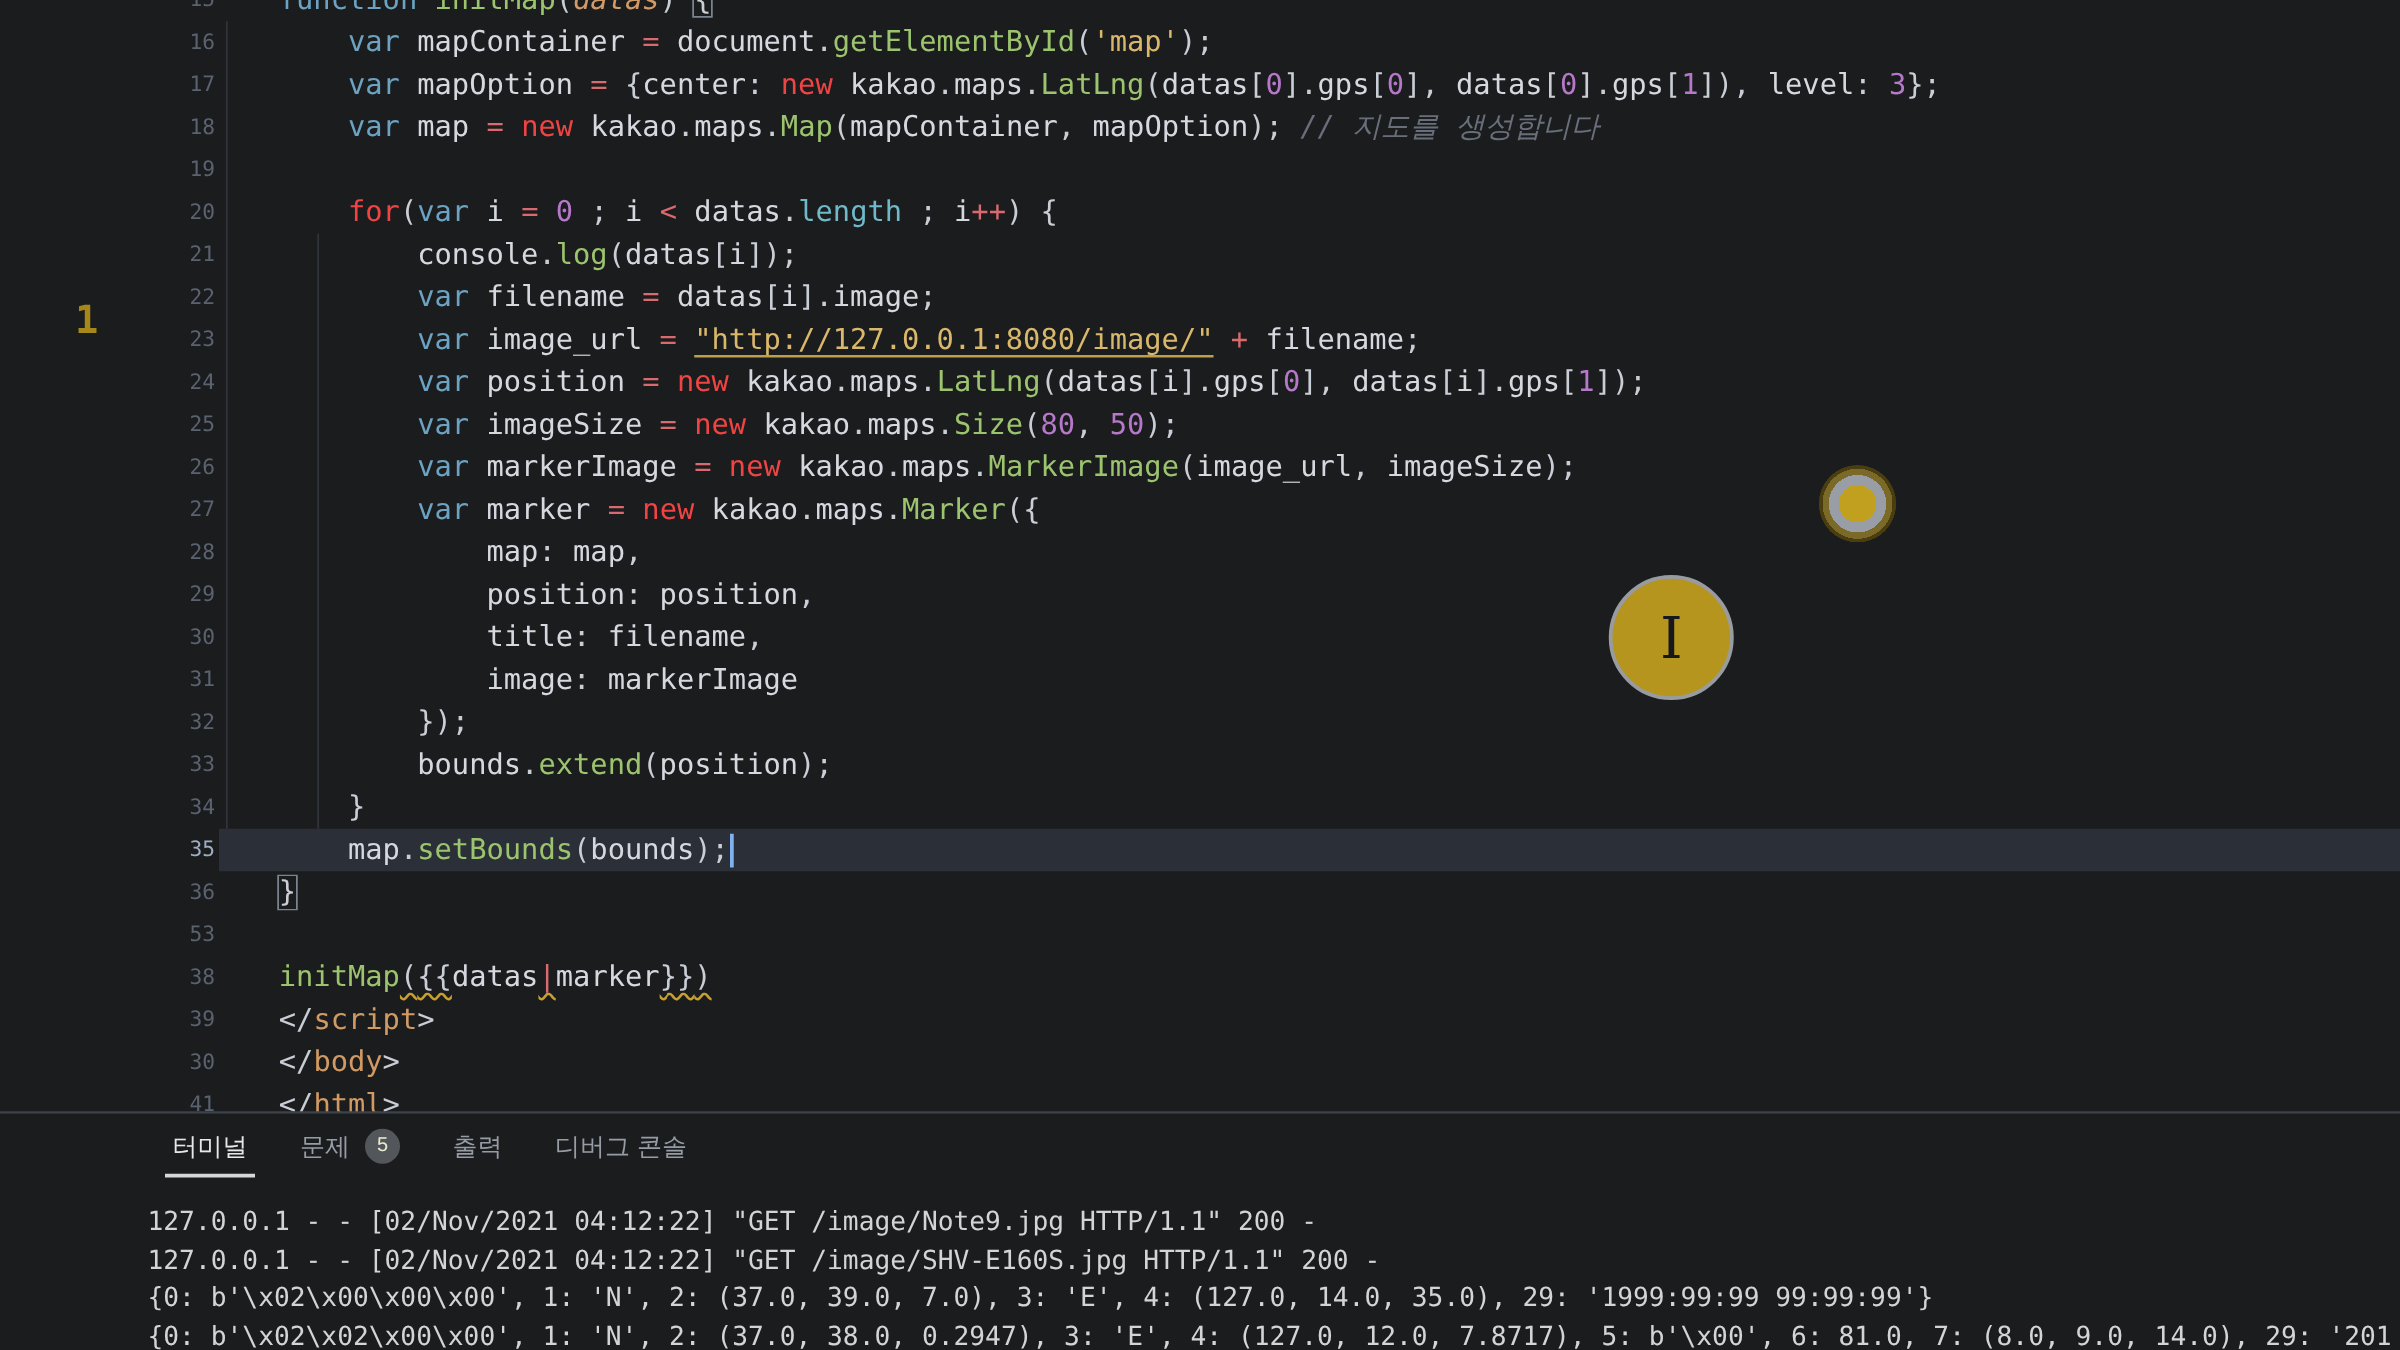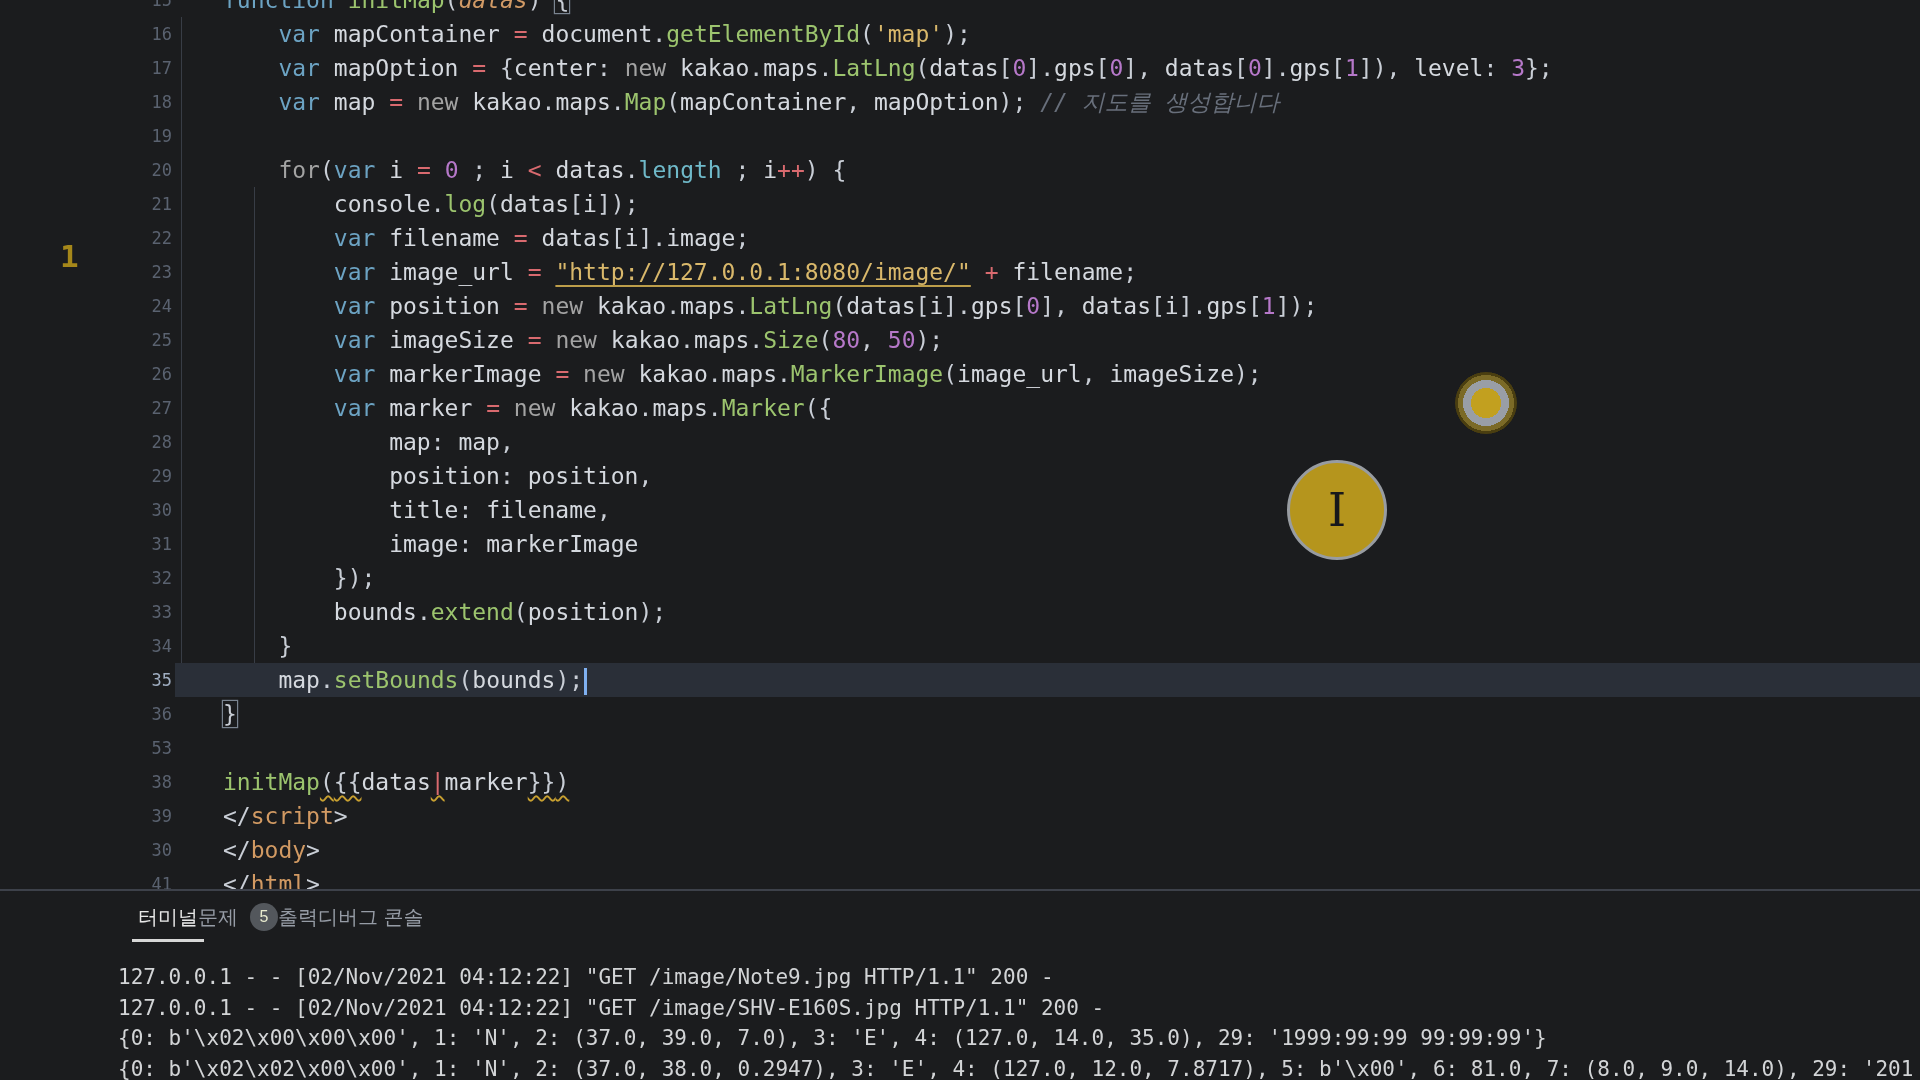--- a/index.html
+++ b/index.html
@@ -11,21 +11,21 @@
   .code-lines { position:absolute; left:0; top:-17px; width:1920px; }
   .row { height:34px; line-height:34px; white-space:pre; font-size:23px; display:flex; }
   .row.active { background:linear-gradient(to right, transparent 175px, #2a2f38 175px); }
   .ln { width:172px; text-align:right; font-size:17px; color:#5a6270; flex:0 0 172px; }
   .row.active .ln { color:#9fadc0;padding-left:11px; }
   .code { margin-left:51px; }
 
   
   .ws {}
   .kw1 { color:#6ca3c3; }
-  .kw2 { color:#a3a3a3; }
+  .kw2 { color:#ef4444; }
   .op  { color:#d96a6f; }
   .num { color:#b678c9; }
   .str { color:#d9b86b; }
   .strlink { color:#d9b86b; text-decoration:underline solid #bd9e4a 2px; text-underline-offset:5px; text-decoration-skip-ink:none; }
   .fn  { color:#9cc46e; }
   .prop{ color:#6fb9c9; }
   .param{ color:#d19a66; font-style:italic; }
   .id  { color:#d5d9df; }
   .pl  { color:#c9ced6; }
   .cm  { color:#686f7b; font-style:italic; }
@@ -37,21 +37,21 @@
 
   .indent-guide { position:absolute; width:1px; background:#383d46; }
   #guide1 { left:181px; top:17px; height:646px; }
   #guide2 { left:254px; top:187px; height:476px; }
 
   .gutter-marker { position:absolute; left:60px; top:238px; font-size:31px; font-weight:bold; color:#a5871a; }
 
   
   .panel-border { position:absolute; left:0; top:889px; width:1920px; height:2px; background:#3d414a; }
   .panel { position:absolute; left:0; top:891px; width:1920px; height:189px; background:#1b1c1e; }
-  .tabs { display:flex; margin-left:138px; margin-top:11px; height:34px; align-items:center;
+  .tabs { display:flex; gap:42px; margin-left:138px; margin-top:11px; height:34px; align-items:center;
           font-family:"Liberation Sans", sans-serif; }
   .tab { position:relative; display:flex; align-items:center; font-size:20px; color:#969ca6; cursor:pointer; padding:2px 0 6px 0; }
   .tab.active { color:#e8e8e8; }
   .tab.active::after { content:""; position:absolute; left:-6px; right:-6px; bottom:-5px; height:2.5px; background:#d7d7d7; }
   .badge { margin-left:12px; width:28px; height:28px; border-radius:50%; background:#53575c; color:#e8ebcf;
            font-size:16px; line-height:28px; text-align:center; display:inline-block; }
 
   .terminal { position:absolute; left:118px; top:71px; width:1802px; font-size:21px; line-height:30.5px;
               color:#d2d4d6; white-space:pre; overflow:hidden; }
 

